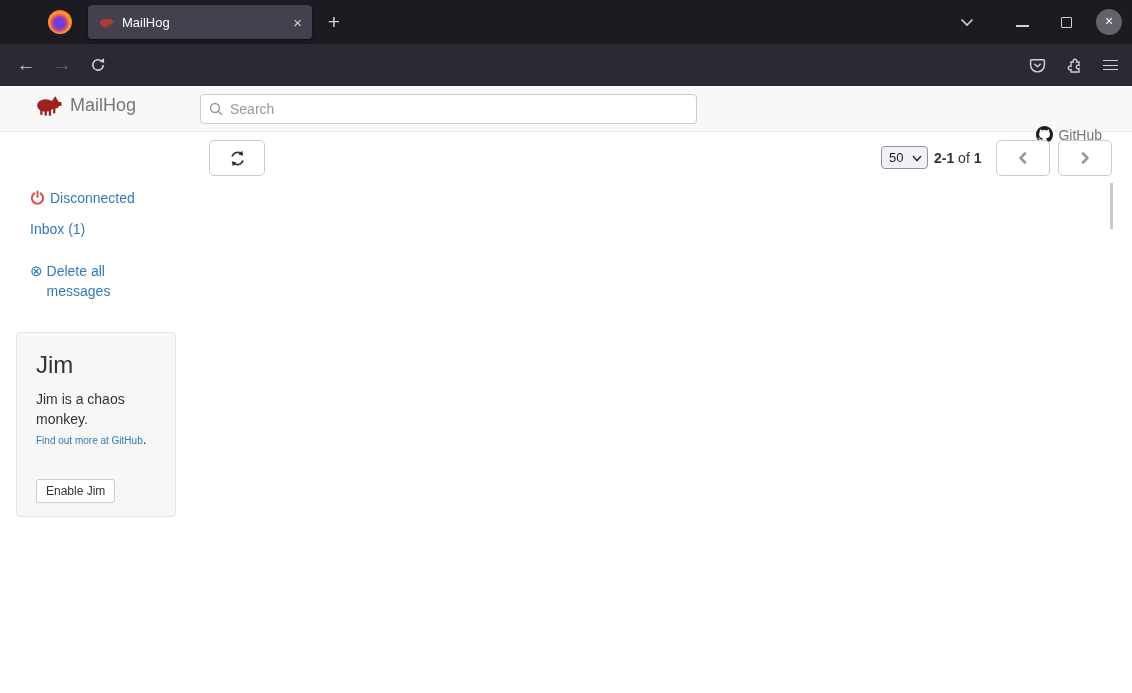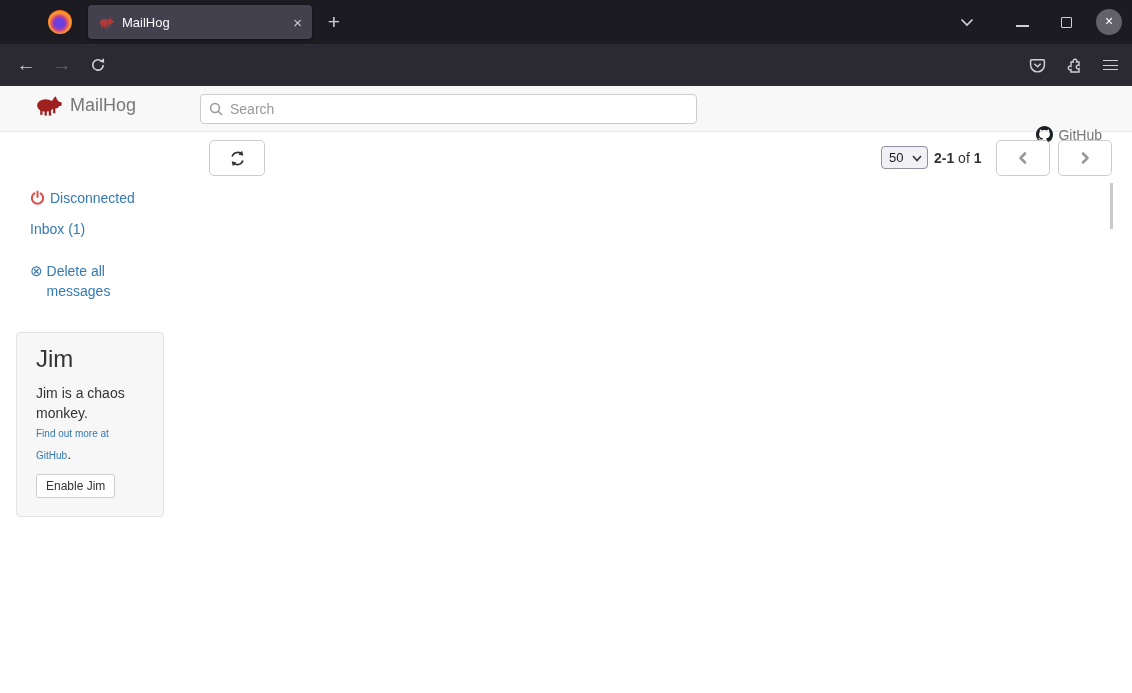--- a/index.html
+++ b/index.html
@@ -57,27 +57,27 @@
     font-size:14px; text-decoration:none;margin-top:28px; }
   .gh-link svg { margin-right:5px; }
 
   
   .side-link { position:absolute; left:30px; font-size:14px; color:#337ab7; display:flex; align-items:flex-start; line-height:20px; }
   .side-link .pw { margin:2px 5px 0 0; }
   .lnk-disconnected { top:188px; color:#337ab7; }
   .lnk-inbox { top:219px; }
   .lnk-delete { top:261px; width:116px; }
   .del-glyph { font-size:15px; margin-right:4px; }
-  .jim-panel { position:absolute; left:16px; top:332px; width:148px; height:185px; background:#f7f7f7;
-    border:1px solid #e3e3e3; border-radius:4px; padding:12px 19px; }
+  .jim-panel { position:absolute; left:16px; top:332px; width:160px; height:185px; background:#f7f7f7;
+    border:1px solid #e3e3e3; border-radius:4px; padding:18px 19px; }
   .jim-title { font-size:24px; color:#333; margin-bottom:10px; font-weight:400; }
   .jim-desc { font-size:14px; color:#333; line-height:20px; }
   .jim-link { color:#337ab7; font-size:10px; line-height:20px; text-decoration:none; }
   .jim-period { color:#333; }
-  .jim-btn { margin-top:8px; background:#fff; border:1px solid #ccc; border-radius:3px;
+  .jim-btn { margin-top:28px; background:#fff; border:1px solid #ccc; border-radius:3px;
     font-size:12px; color:#333; padding:4px 9px; font-family:"Liberation Sans", sans-serif; }
 
   
   .refresh-btn { position:absolute; left:209px; top:140px; width:56px; height:36px; background:#fff;
     border:1px solid #ccc; border-radius:5px; display:flex; align-items:center; justify-content:center; }
   .select-wrap { position:absolute; left:881px; top:146px; width:47px; height:23px; }
   .page-size { width:47px; height:23px; appearance:none; -webkit-appearance:none; -moz-appearance:none;
     background:#f1f0f5; border:1px solid #8f8f9d; border-radius:4px; font-size:13px; color:#1b1b1b;
     padding:0 0 0 7px; font-family:"Liberation Sans", sans-serif; }
   .select-wrap svg { position:absolute; right:6px; top:9px; pointer-events:none; }

